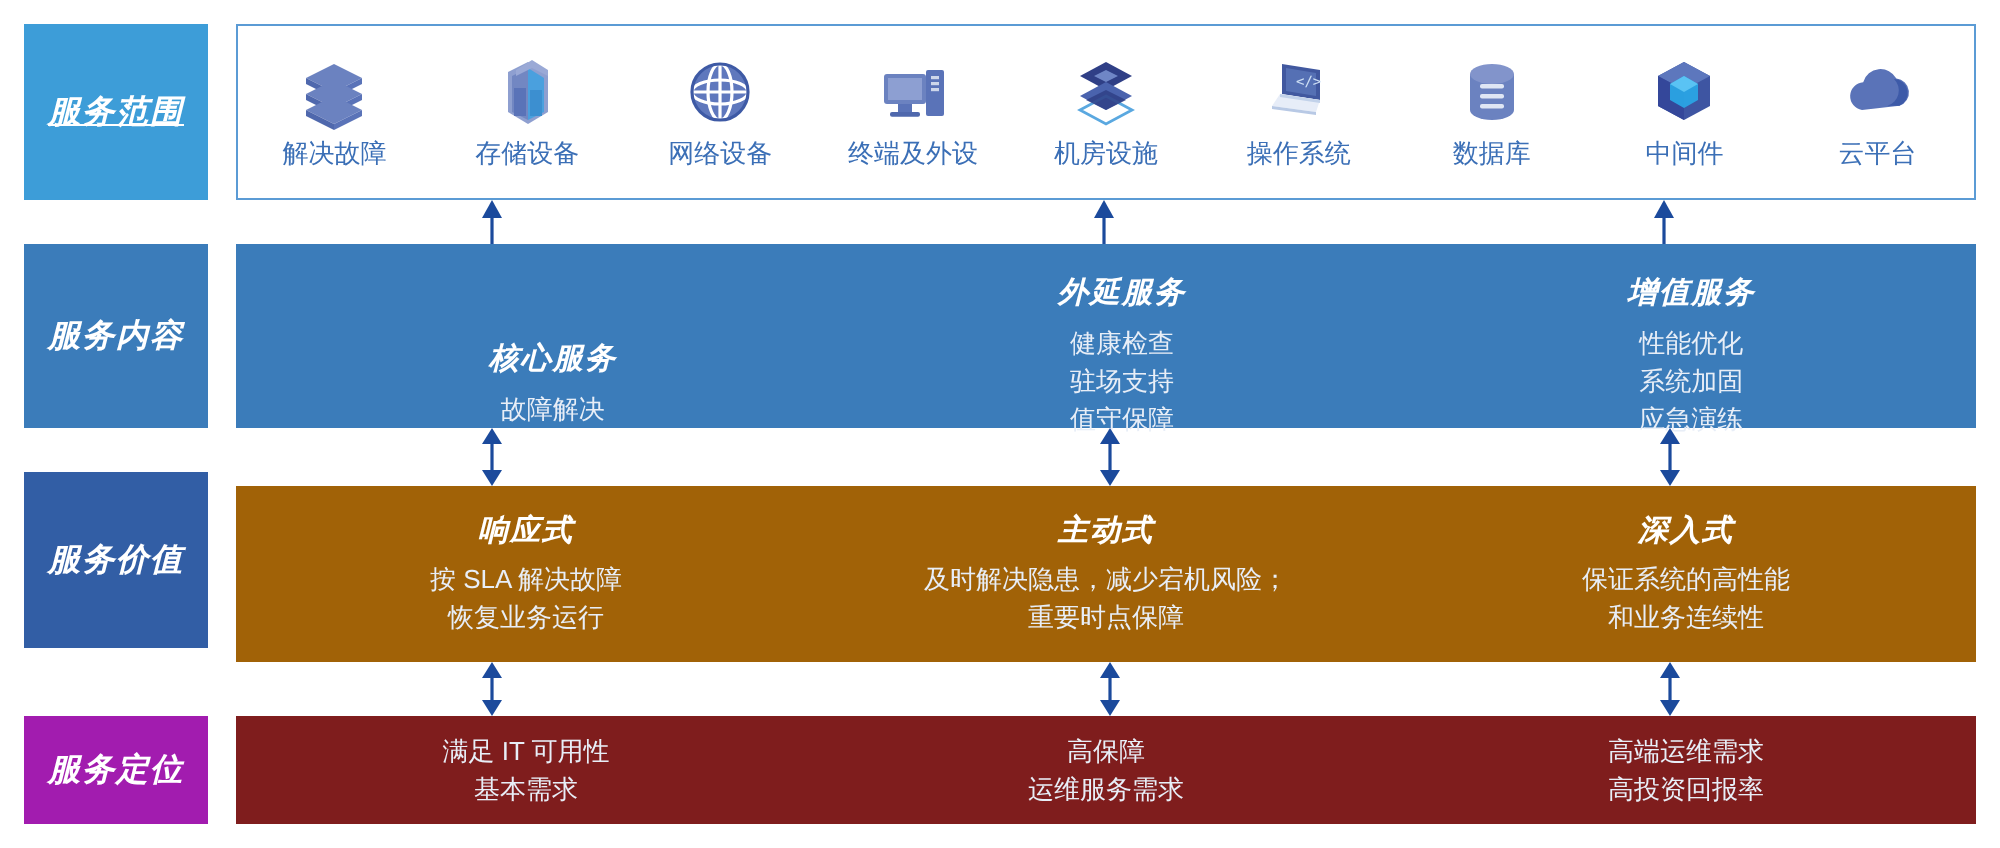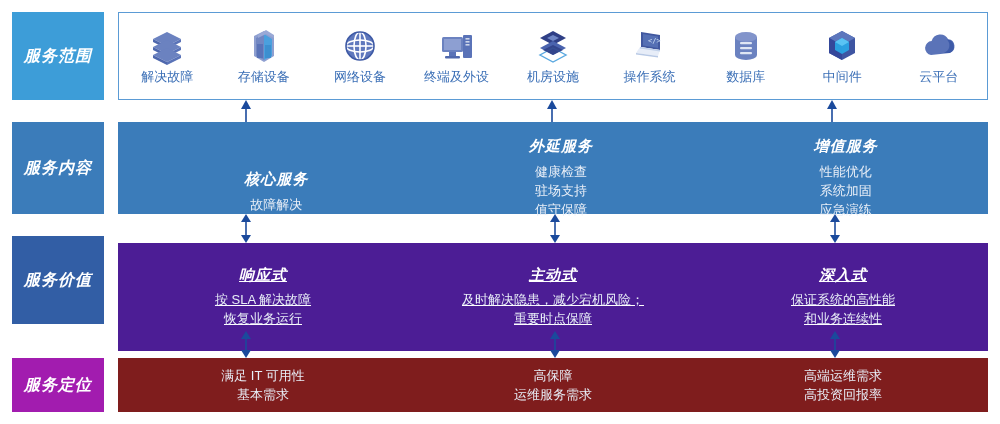--- a/index.html
+++ b/index.html
@@ -27,21 +27,21 @@
     display: flex;
     align-items: center;
     justify-content: center;
     color: #ffffff;
     font-weight: bold;
     font-style: italic;
     font-size: 16px;
     letter-spacing: 1px;
     box-sizing: border-box;
   }
-  .label-r1 { top: 12px;  height: 88px;  background: #3d9dd8; }
+  .label-r1 { top: 12px;  height: 88px;  background: #3d9dd8; text-decoration: underline; }
   .label-r2 { top: 122px; height: 92px;  background: #3b7cba; }
   .label-r3 { top: 236px; height: 88px;  background: #325ea5; }
   .label-r4 { top: 358px; height: 54px;  background: #a21caf; }
 
   
   .scope-box {
     position: absolute;
     left: 118px;
     top: 12px;
     width: 870px;
@@ -76,21 +76,21 @@
   
   .content-box {
     position: absolute;
     left: 118px;
     width: 870px;
     box-sizing: border-box;
     display: flex;
     color: #ffffff;
   }
   .row2 { top: 122px; height: 92px; background: #3b7cba; }
-  .row3 { top: 243px; height: 108px; background: #4c1d95; text-decoration: underline; }
+  .row3 { top: 243px; height: 88px; background: #a16207; }
   .row4 { top: 358px; height: 54px; background: #7f1d1d; }
 
   .col {
     flex: 1 1 0;
     display: flex;
     flex-direction: column;
     align-items: center;
     text-align: center;
   }
   .col.mid-anchor { justify-content: flex-end; margin-left: 16px; }

